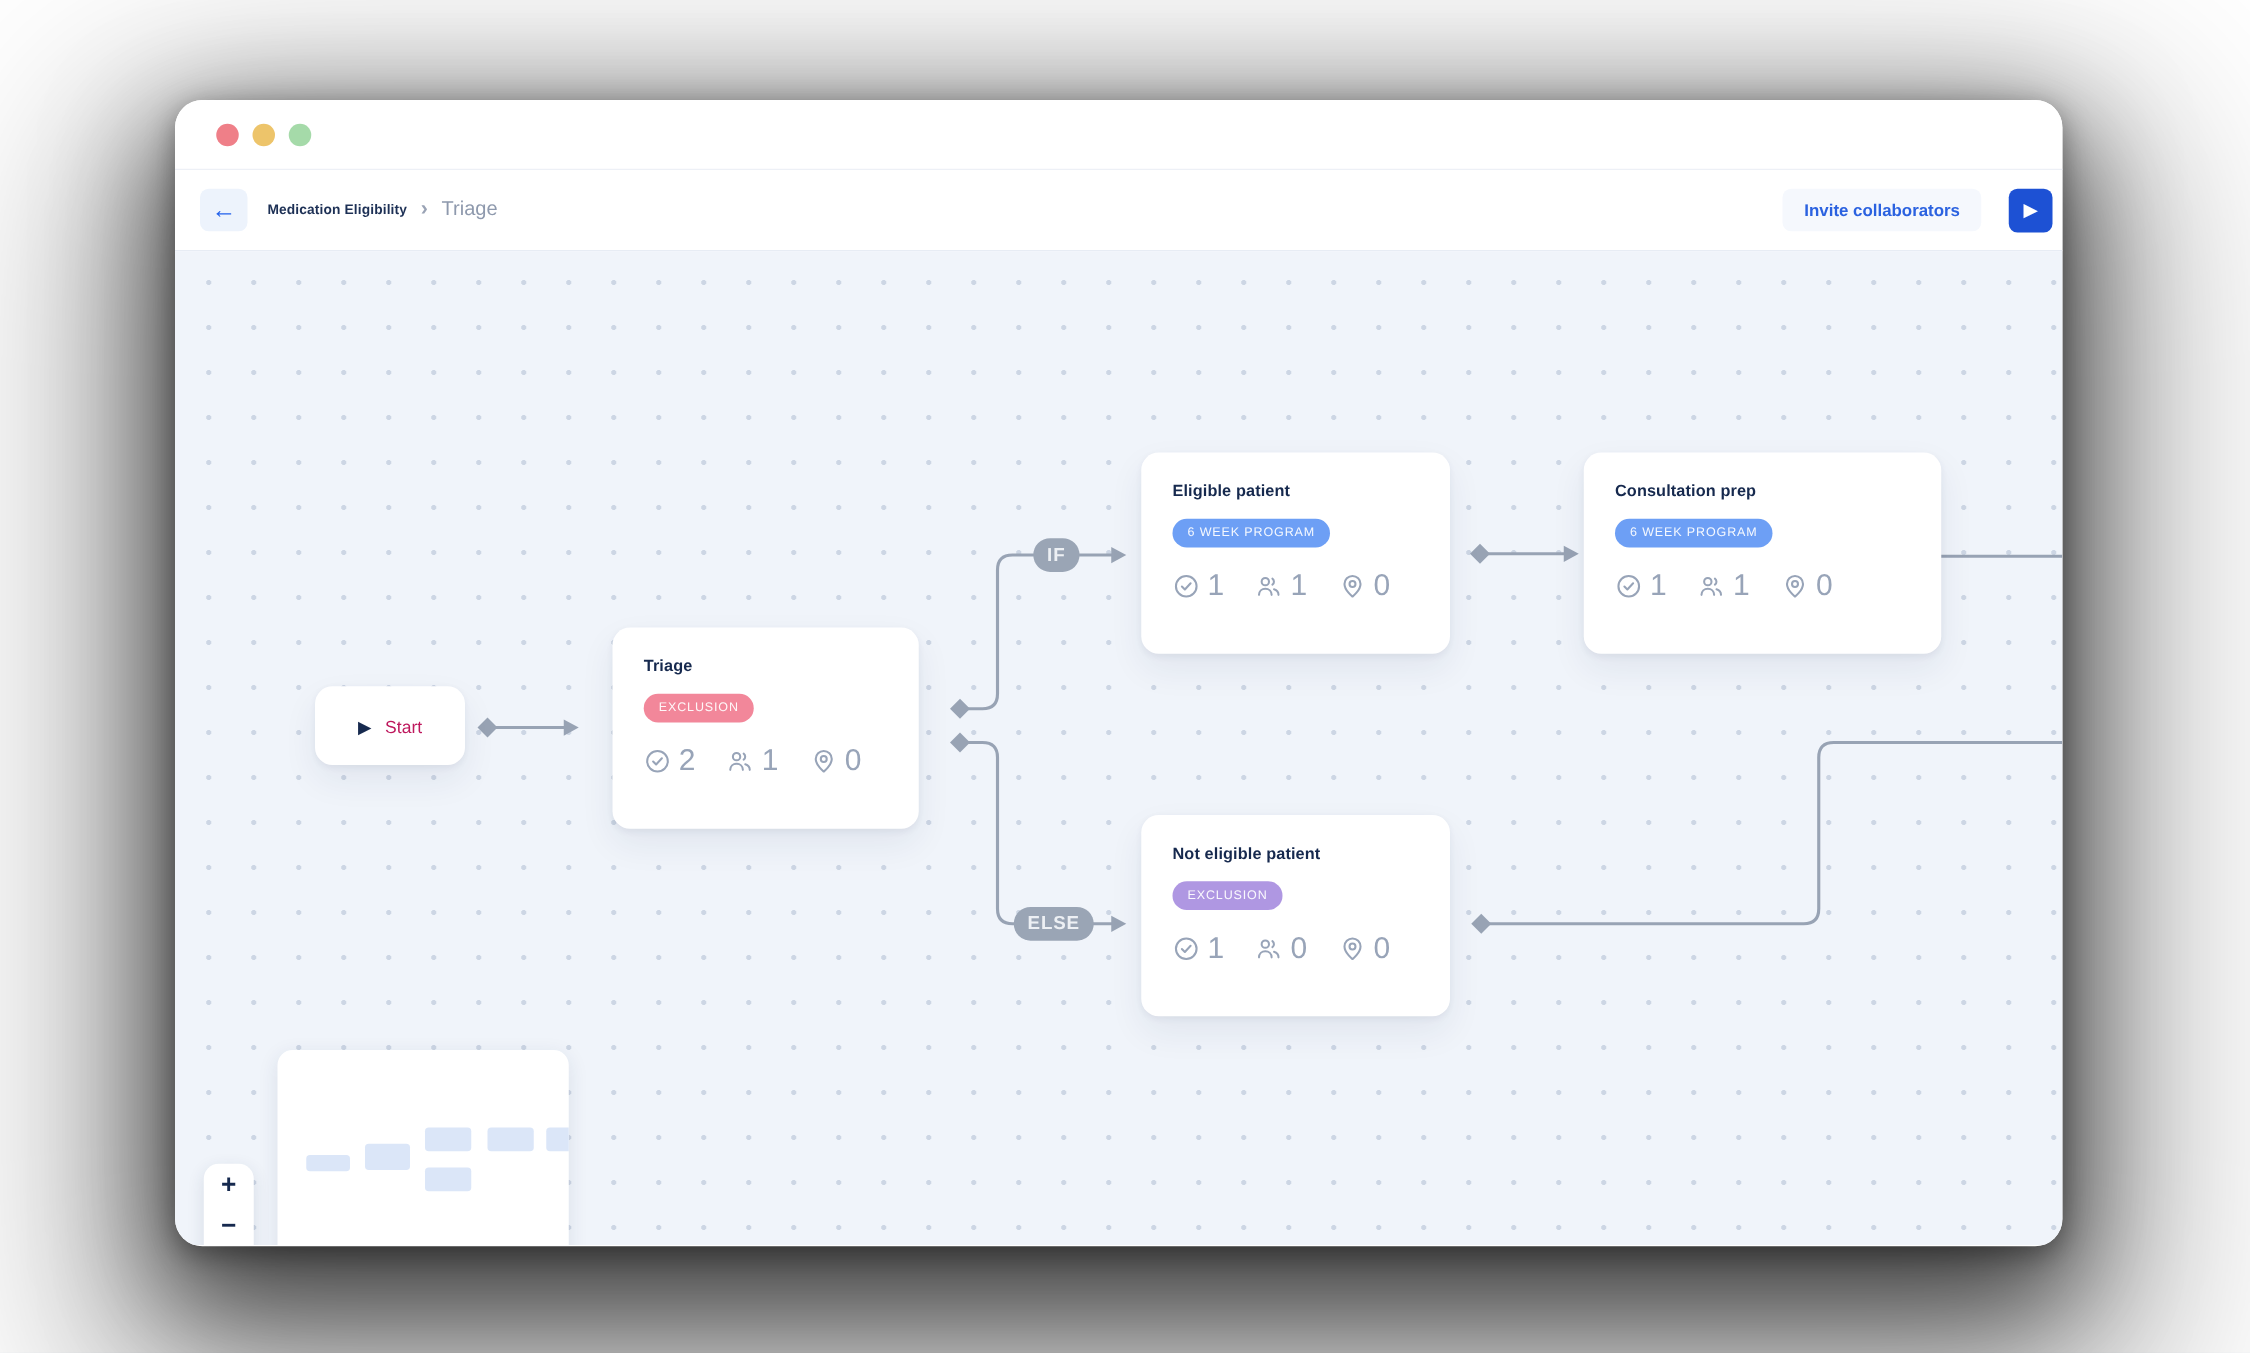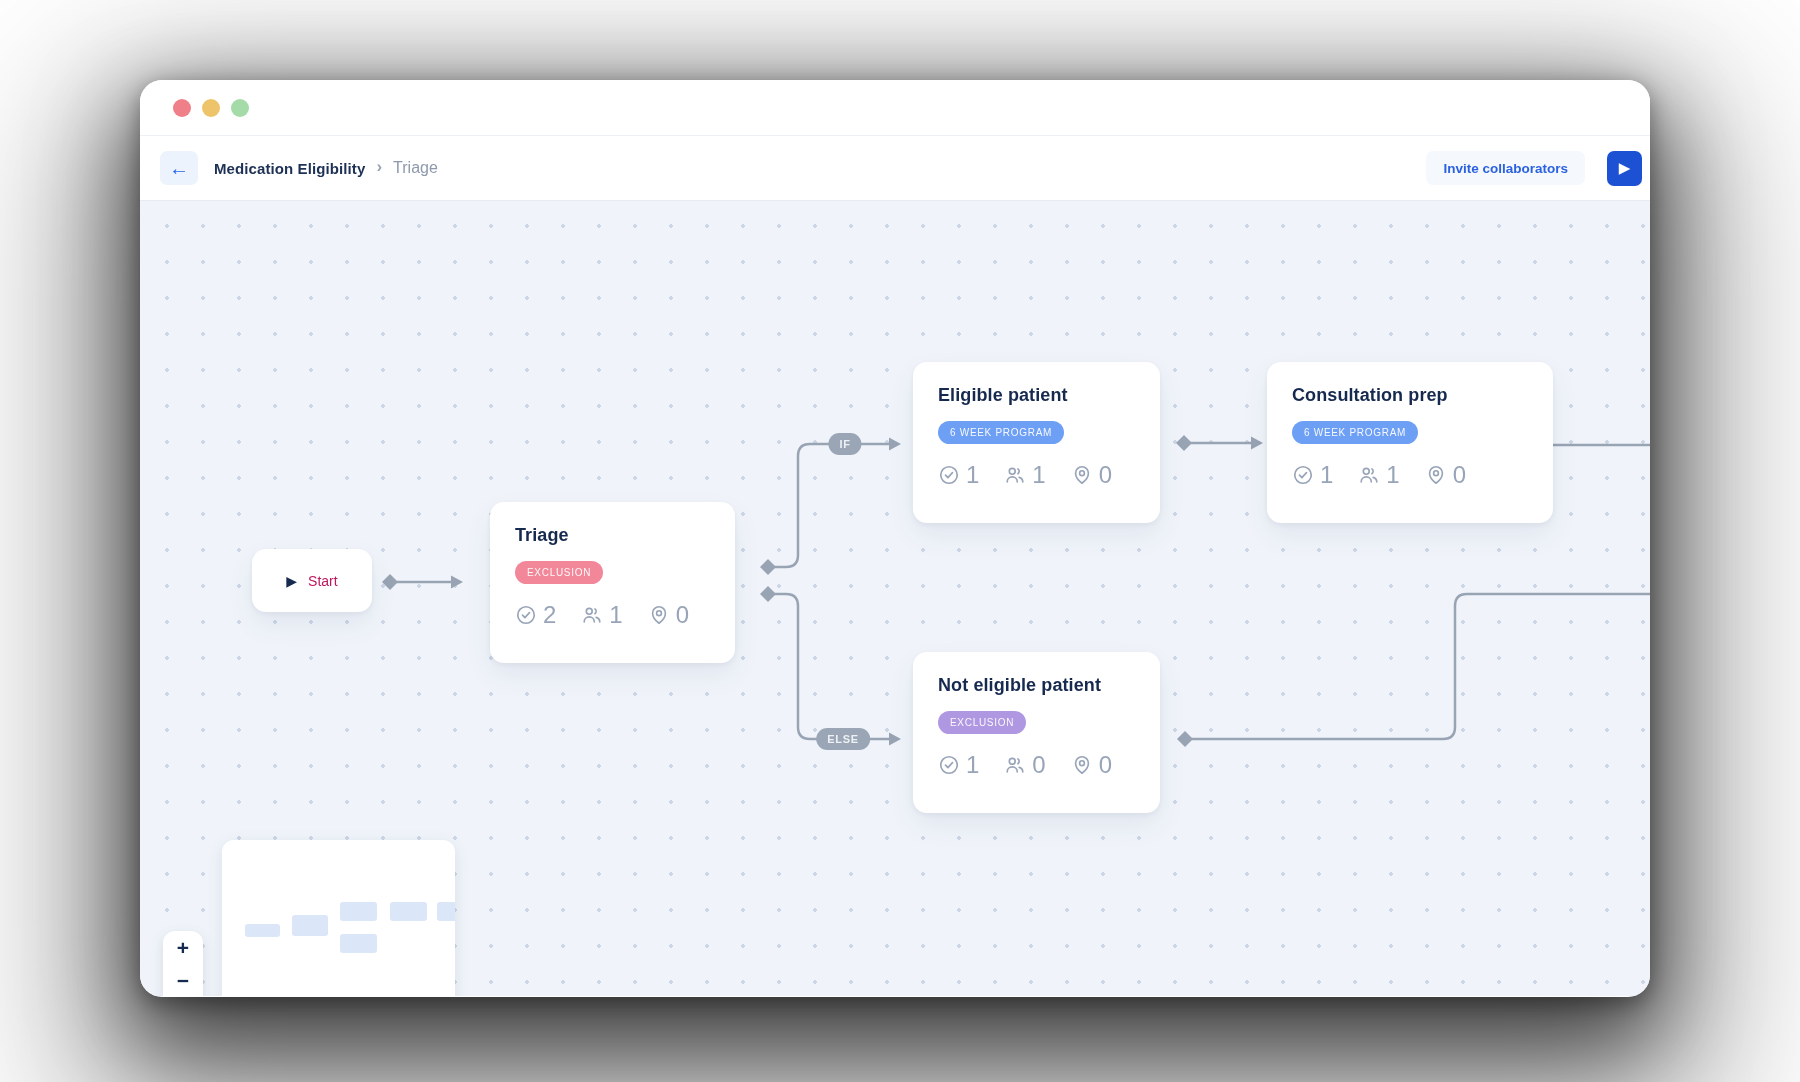--- a/index.html
+++ b/index.html
@@ -12,21 +12,21 @@
   }
 
   
   .titlebar { height:56px; display:flex; align-items:center; padding-left:33px; gap:11px; background:#ffffff; border-bottom:1px solid #edf0f6; }
   .traffic { width:18px; height:18px; border-radius:50%; }
   .t-red { background:#ef7f88; } .t-yellow { background:#edc46a; } .t-green { background:#a5daa9; }
 
   
   .header { height:65px; display:flex; align-items:center; padding:0 8px 0 20px; background:#ffffff; border-bottom:1px solid #e7ecf4; }
   .back-btn { width:38px; height:34px; border-radius:7px; background:#edf3fc; color:#2563eb; font-size:20px; font-weight:bold; display:flex; align-items:center; justify-content:center; cursor:pointer; }
-  .crumb-main { margin-left:16px; font-size:15px; font-weight:700; color:#1d3055; letter-spacing:0.1px; }
+  .crumb-main { margin-left:16px; font-size:11px; font-weight:700; color:#1d3055; letter-spacing:0.1px; }
   .crumb-sep { margin:0 11px; color:#9aa3b5; font-size:17px; font-weight:600; transform:translateY(-1px); }
   .crumb-current { font-size:16px; font-weight:500; color:#8e99ad; }
   .header-right { margin-left:auto; display:flex; align-items:center; gap:22px; }
   .invite-btn { height:34px; padding:0 17px; border-radius:7px; background:#f5f8fd; color:#2b62e0; font-size:13.5px; font-weight:700; display:flex; align-items:center; cursor:pointer; }
   .run-btn { width:35px; height:35px; border-radius:7px; background:#1d51d4; color:#ffffff; display:flex; align-items:center; justify-content:center; font-size:15px; cursor:pointer; }
 
   
   .canvas {
     position:relative; width:1510px; height:795px; background:#f0f4fa; overflow:hidden;
     background-image: radial-gradient(circle, rgba(176,189,210,0.55) 1.8px, transparent 2px);
@@ -38,28 +38,28 @@
 
   .start-node { left:112px; top:348px; width:120px; height:63px; display:flex; align-items:center; justify-content:center; gap:11px; cursor:pointer; }
   .start-icon { color:#16294e; font-size:14px; }
   .start-label { color:#be185d; font-size:14px; font-weight:400; }
 
   .node { width:247px; height:161px; padding:23px 25px; cursor:pointer; }
   .node-triage { left:350px; top:301px; width:245px; }
   .node-eligible { left:773px; top:161px; }
   .node-consultation { left:1127px; top:161px; width:286px; }
   .node-noteligible { left:773px; top:451px; }
-  .node-title { font-size:18px; font-weight:700; color:#16294e; letter-spacing:0.1px; }
+  .node-title { font-size:13px; font-weight:700; color:#16294e; letter-spacing:0.1px; }
   .badge { display:inline-block; margin-top:15px; padding:6px 12px; border-radius:999px; color:rgba(255,255,255,0.93); font-size:10px; font-weight:400; letter-spacing:0.7px; }
   .stats { display:flex; align-items:center; gap:25px; margin-top:17px; }
   .stat { display:flex; align-items:center; gap:6px; }
   .stat svg { display:block; }
   .stat-num { font-size:24px; color:#98a4b8; font-weight:400; }
 
-  .edge-pill { position:absolute; transform:translate(-50%,-50%); background:#9aa5b5; color:#edf0f4; font-size:11px; font-weight:700; letter-spacing:0.7px; padding:5px 11px; border-radius:999px; }
+  .edge-pill { position:absolute; transform:translate(-50%,-50%); background:#9aa5b5; color:#edf0f4; font-size:15px; font-weight:700; letter-spacing:0.7px; padding:5px 11px; border-radius:999px; }
 
   
   .minimap { position:absolute; left:82px; top:639px; width:233px; height:170px; background:#ffffff; border-radius:12px; box-shadow:0 4px 16px rgba(30,48,85,0.10); }
   .mini-node { position:absolute; background:#dbe6f8; border-radius:3px; }
   .mn-start { left:23px; top:84px; width:35px; height:13px; }
   .mn-triage { left:70px; top:75px; width:36px; height:21px; }
   .mn-eligible { left:118px; top:62px; width:37px; height:19px; }
   .mn-consult { left:168px; top:62px; width:37px; height:19px; }
   .mn-offscreen { left:215px; top:62px; width:18px; height:19px; border-radius:3px 0 0 3px; }
   .mn-noteligible { left:118px; top:94px; width:37px; height:19px; }

